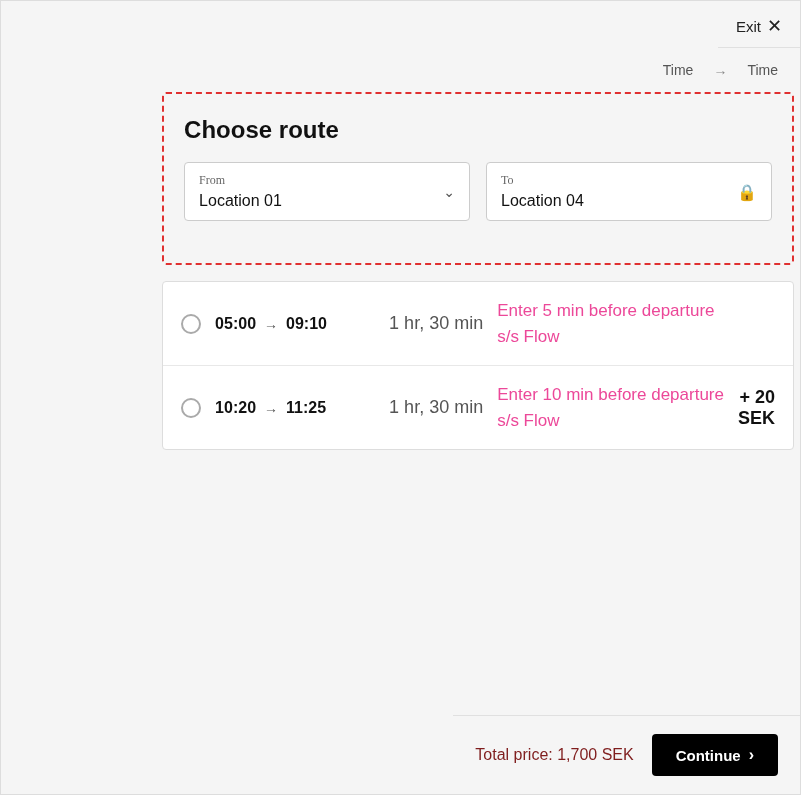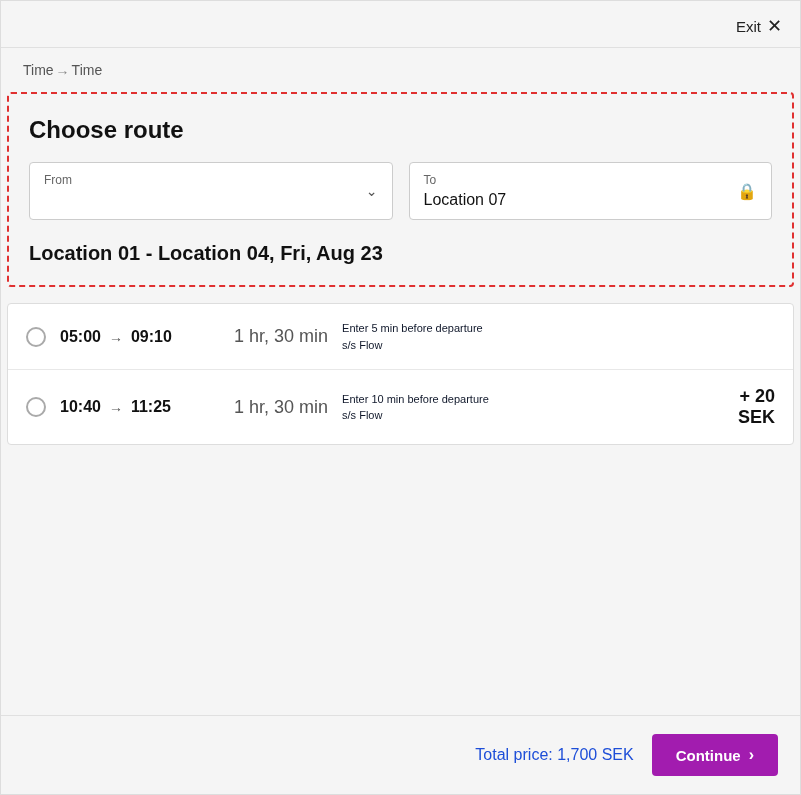--- a/index.html
+++ b/index.html
@@ -12,20 +12,21 @@
       min-height: 100vh;
     }
     .modal {
       background: #f5f5f5;
       width: 801px;
       min-height: 795px;
       position: relative;
       border: 1px solid #ddd;
       display: flex;
       flex-direction: column;
+      align-items: flex-end;
     }
     .header {
       display: flex;
       justify-content: flex-end;
       align-items: center;
       padding: 14px 18px 10px;
       border-bottom: 1px solid #e0e0e0;
       background: #f5f5f5;
     }
     .exit-btn {
@@ -43,21 +44,21 @@
       font-size: 18px;
       font-weight: 300;
       color: #222;
     }
     .breadcrumb {
       padding: 14px 22px 14px;
       font-size: 14px;
       color: #555;
       display: flex;
       align-items: center;
-      gap: 2px;
+      gap: 20px;
     }
     .breadcrumb-arrow {
       color: #888;
     }
     .content {
       padding: 0 6px;
       flex: 1;
     }
     .choose-route-box {
       border: 2px dashed #e03030;
@@ -83,20 +84,21 @@
       border-radius: 4px;
       padding: 10px 14px;
       position: relative;
       display: flex;
       flex-direction: column;
     }
     .selector-label {
       font-size: 12px;
       color: #666;
       margin-bottom: 4px;
+      font-family: Liberation Serif, serif;
     }
     .selector-value {
       font-size: 16px;
       color: #111;
       font-weight: 400;
     }
     .selector-chevron {
       position: absolute;
       right: 14px;
       top: 50%;
@@ -157,22 +159,22 @@
       color: #555;
       font-size: 14px;
     }
     .trip-duration {
       font-size: 18px;
       color: #555;
       min-width: 90px;
     }
     .trip-info {
       flex: 1;
-      font-size: 11px;
-      color: #0f172a;
+      font-size: 17px;
+      color: #ec4899;
       line-height: 1.5;
     }
     .trip-surcharge {
       font-size: 18px;
       font-weight: 700;
       color: #111;
       text-align: right;
       white-space: nowrap;
     }
     .footer {
@@ -180,25 +182,25 @@
       justify-content: flex-end;
       align-items: center;
       padding: 18px 22px;
       gap: 18px;
       background: #f5f5f5;
       border-top: 1px solid #e0e0e0;
       margin-top: auto;
     }
     .total-price {
       font-size: 16px;
-      color: #1d4ed8;
+      color: #7f1d1d;
       font-weight: 400;
     }
     .continue-btn {
-      background: #a21caf;
+      background: #000000;
       color: #fff;
       border: none;
       border-radius: 4px;
       padding: 12px 24px;
       font-size: 15px;
       font-weight: 600;
       cursor: pointer;
       display: flex;
       align-items: center;
       gap: 8px;
@@ -226,30 +228,30 @@
     <span>Time</span>
   </div>
 
   <div class="content">
     <div class="choose-route-box">
       <div class="choose-route-title">Choose route</div>
 
       <div class="route-selectors">
         <div class="selector-box">
           <span class="selector-label">From</span>
+          <span class="selector-value">Location 01</span>
           <span class="selector-chevron">⌄</span>
         </div>
         <div class="selector-box">
           <span class="selector-label">To</span>
-          <span class="selector-value">Location 07</span>
+          <span class="selector-value">Location 04</span>
           <span class="selector-lock">🔒</span>
         </div>
       </div>
 
-      <div class="route-date-title">Location 01 - Location 04, Fri, Aug 23</div>
     </div>
 
     <div class="trips-list">
 
       <div class="trip-row">
         <div class="trip-radio"></div>
         <div class="trip-times">
           <span class="trip-time">05:00</span>
           <span class="trip-arrow">→</span>
           <span class="trip-time">09:10</span>
@@ -257,21 +259,21 @@
         <div class="trip-duration">1 hr, 30 min</div>
         <div class="trip-info">
           <div>Enter 5 min before departure</div>
           <div>s/s Flow</div>
         </div>
       </div>
 
       <div class="trip-row">
         <div class="trip-radio"></div>
         <div class="trip-times">
-          <span class="trip-time">10:40</span>
+          <span class="trip-time">10:20</span>
           <span class="trip-arrow">→</span>
           <span class="trip-time">11:25</span>
         </div>
         <div class="trip-duration">1 hr, 30 min</div>
         <div class="trip-info">
           <div>Enter 10 min before departure</div>
           <div>s/s Flow</div>
         </div>
         <div class="trip-surcharge">+ 20<br>SEK</div>
       </div>

